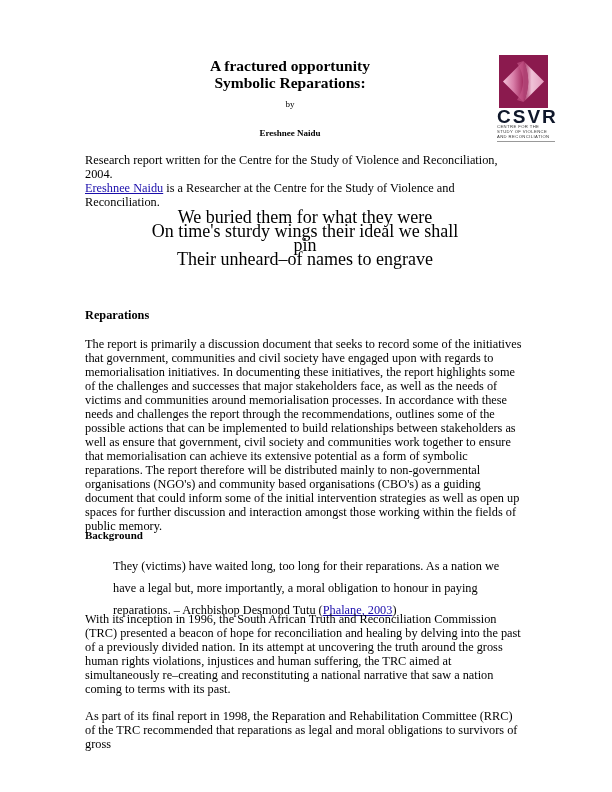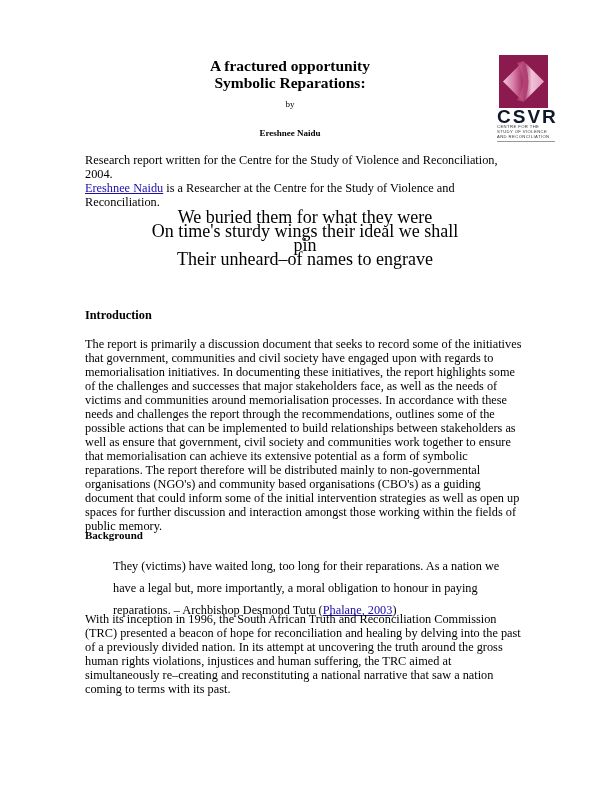--- a/index.html
+++ b/index.html
@@ -184,30 +184,33 @@
   <div class="body-text" style="top:181px;">
     <p><a class="link" href="#">Ereshnee Naidu</a><span> is a Researcher at the Centre for the Study of Violence and Reconciliation.</span></p>
   </div>
 
   <div class="poem">
     <div>We buried them for what they were</div>
     <div>On time's sturdy wings their ideal we shall pin</div>
     <div>Their unheard–of names to engrave</div>
   </div>
 
-  <div class="h-intro">Introduction</div>
+  <div class="h-intro">Reparations</div>
 
   <div class="body-text" style="top:337px;">
     <p>The report is primarily a discussion document that seeks to record some of the initiatives that government, communities and civil society have engaged upon with regards to memorialisation initiatives. In documenting these initiatives, the report highlights some of the challenges and successes that major stakeholders face, as well as the needs of victims and communities around memorialisation processes. In accordance with these needs and challenges the report through the recommendations, outlines some of the possible actions that can be implemented to build relationships between stakeholders as well as ensure that government, civil society and communities work together to ensure that memorialisation can achieve its extensive potential as a form of symbolic reparations. The report therefore will be distributed mainly to non-governmental organisations (NGO's) and community based organisations (CBO's) as a guiding document that could inform some of the initial intervention strategies as well as open up spaces for further discussion and interaction amongst those working within the fields of public memory.</p>
   </div>
 
   <div class="h-bg">Background</div>
 
   <div class="quote">
     <p><span>They (victims) have waited long, too long for their reparations. As a nation we have a legal but, more importantly, a moral obligation to honour in paying reparations. – Archbishop Desmond Tutu (</span><a class="link" href="#">Phalane, 2003</a><span>)</span></p>
   </div>
 
   <div class="body-text" style="top:612px;">
     <p>With its inception in 1996, the South African Truth and Reconciliation Commission (TRC) presented a beacon of hope for reconciliation and healing by delving into the past of a previously divided nation. In its attempt at uncovering the truth around the gross human rights violations, injustices and human suffering, the TRC aimed at simultaneously re–creating and reconstituting a national narrative that saw a nation coming to terms with its past.</p>
   </div>
 
+  <div class="body-text" style="top:709px;">
+    <p>As part of its final report in 1998, the Reparation and Rehabilitation Committee (RRC) of the TRC recommended that reparations as legal and moral obligations to survivors of gross</p>
+  </div>
 
 </div>
 
 </body></html>

